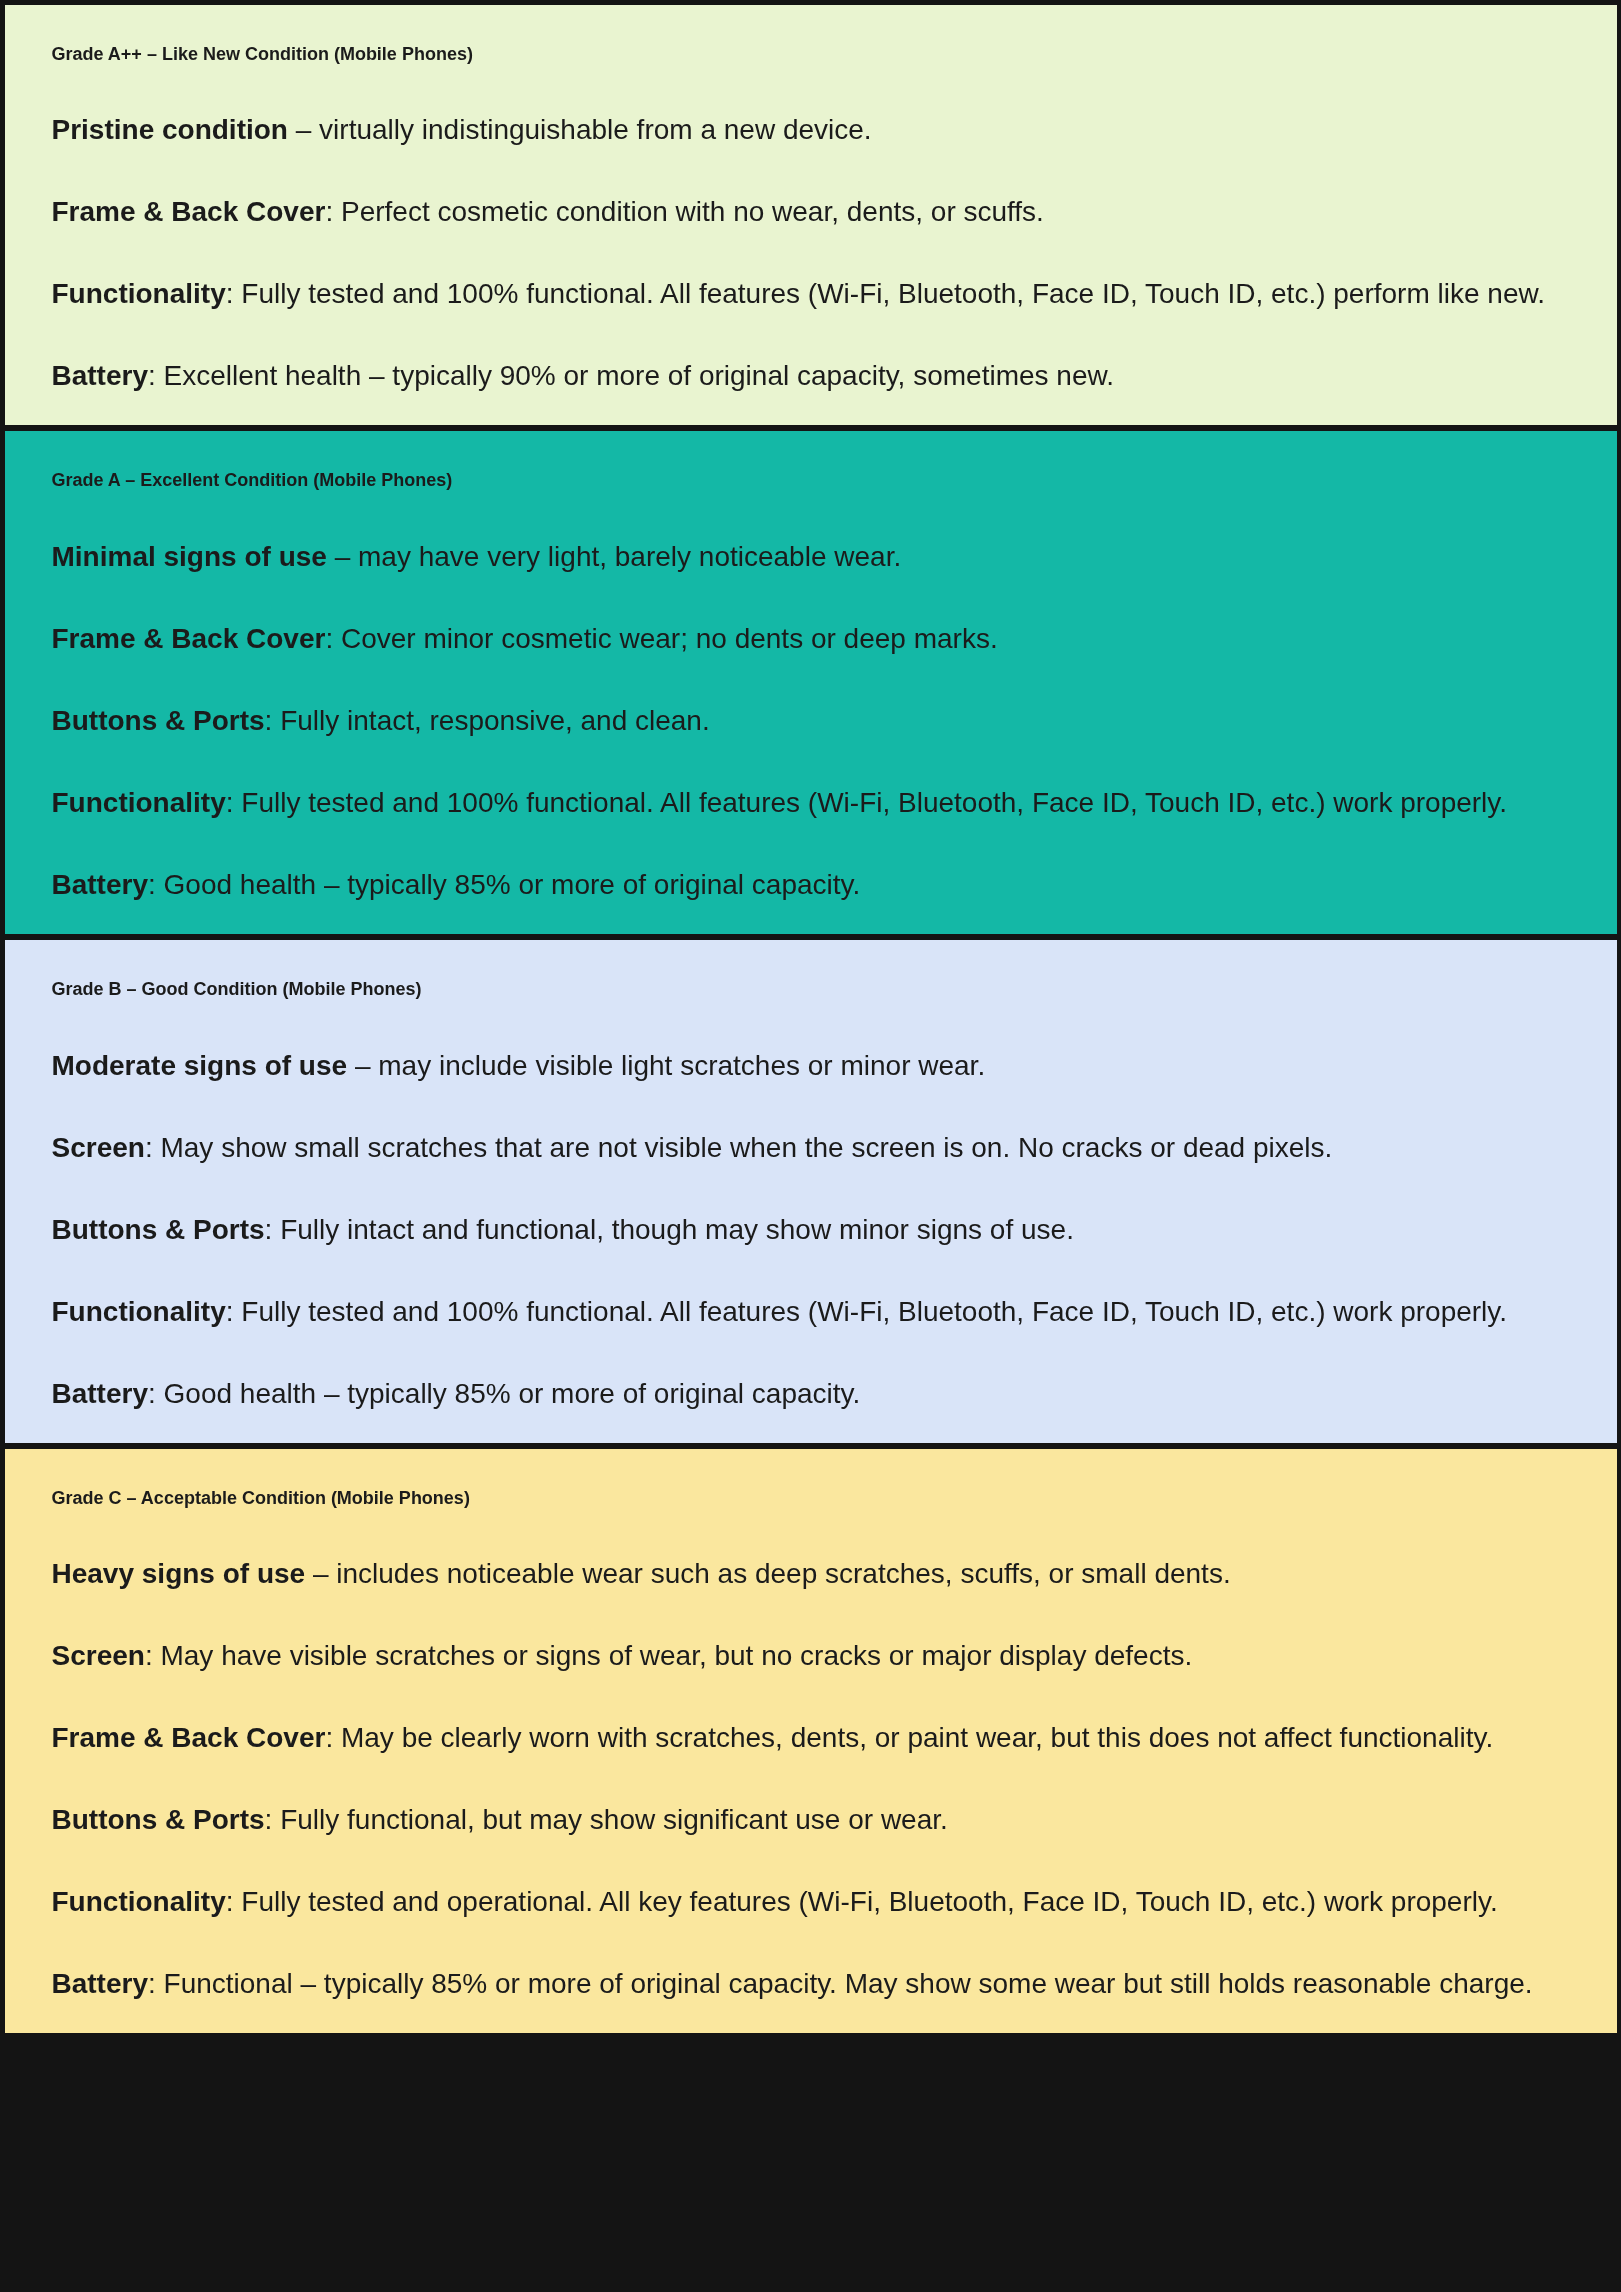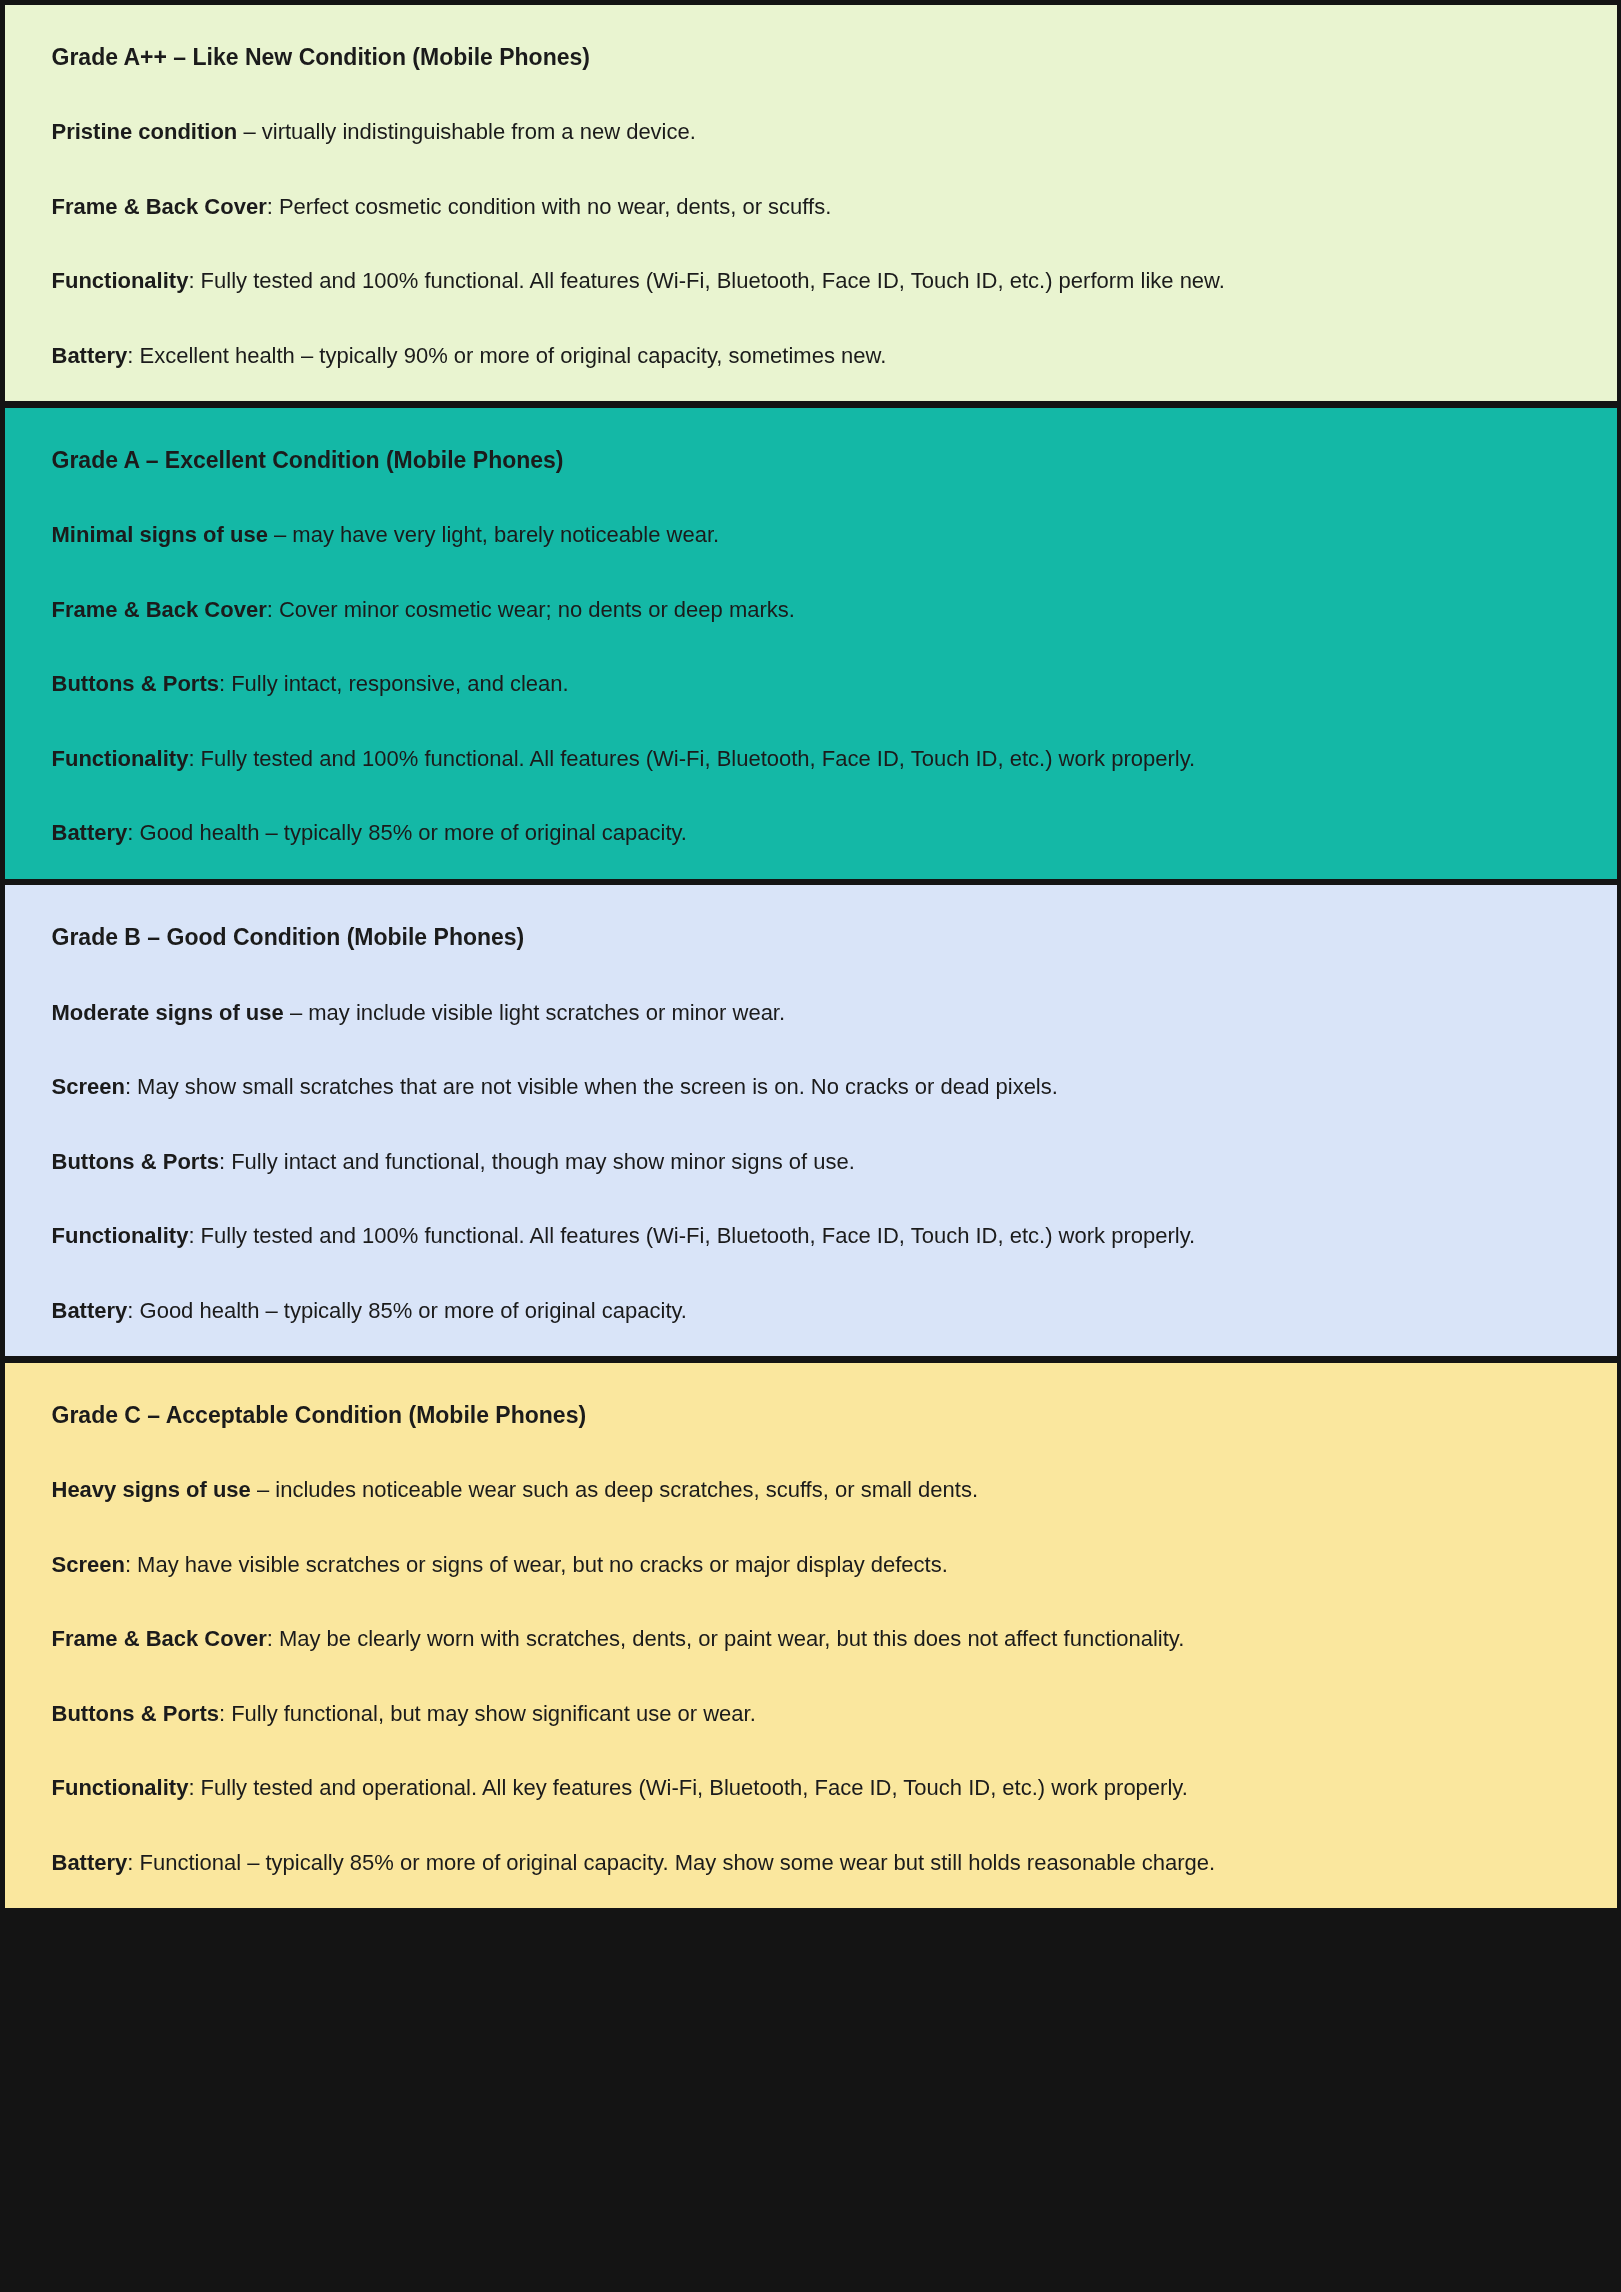--- a/index.html
+++ b/index.html
@@ -14,28 +14,28 @@
     overflow: hidden;
   }
   .grade {
     box-sizing: border-box;
     padding: 38px 49px 32px 47px;
     margin-bottom: 6.3px;
     overflow: hidden;
   }
   .grade:last-child { margin-bottom: 0; }
   .title {
-    font-size: 23px;
+    font-size: 18px;
     font-weight: 700;
     line-height: 1.25;
     margin: 0 0 47px 0;
     white-space: nowrap;
   }
   .item {
-    font-size: 22px;
+    font-size: 28px;
     line-height: 1.25;
     margin: 0 0 47px 0;
     white-space: nowrap;
   }
   .item:last-child { margin-bottom: 0; }
   .item strong { font-weight: 700; }
 </style>
 </head>
 <body style="background: rgb(20, 20, 20); color: rgb(27, 27, 27);">
 

